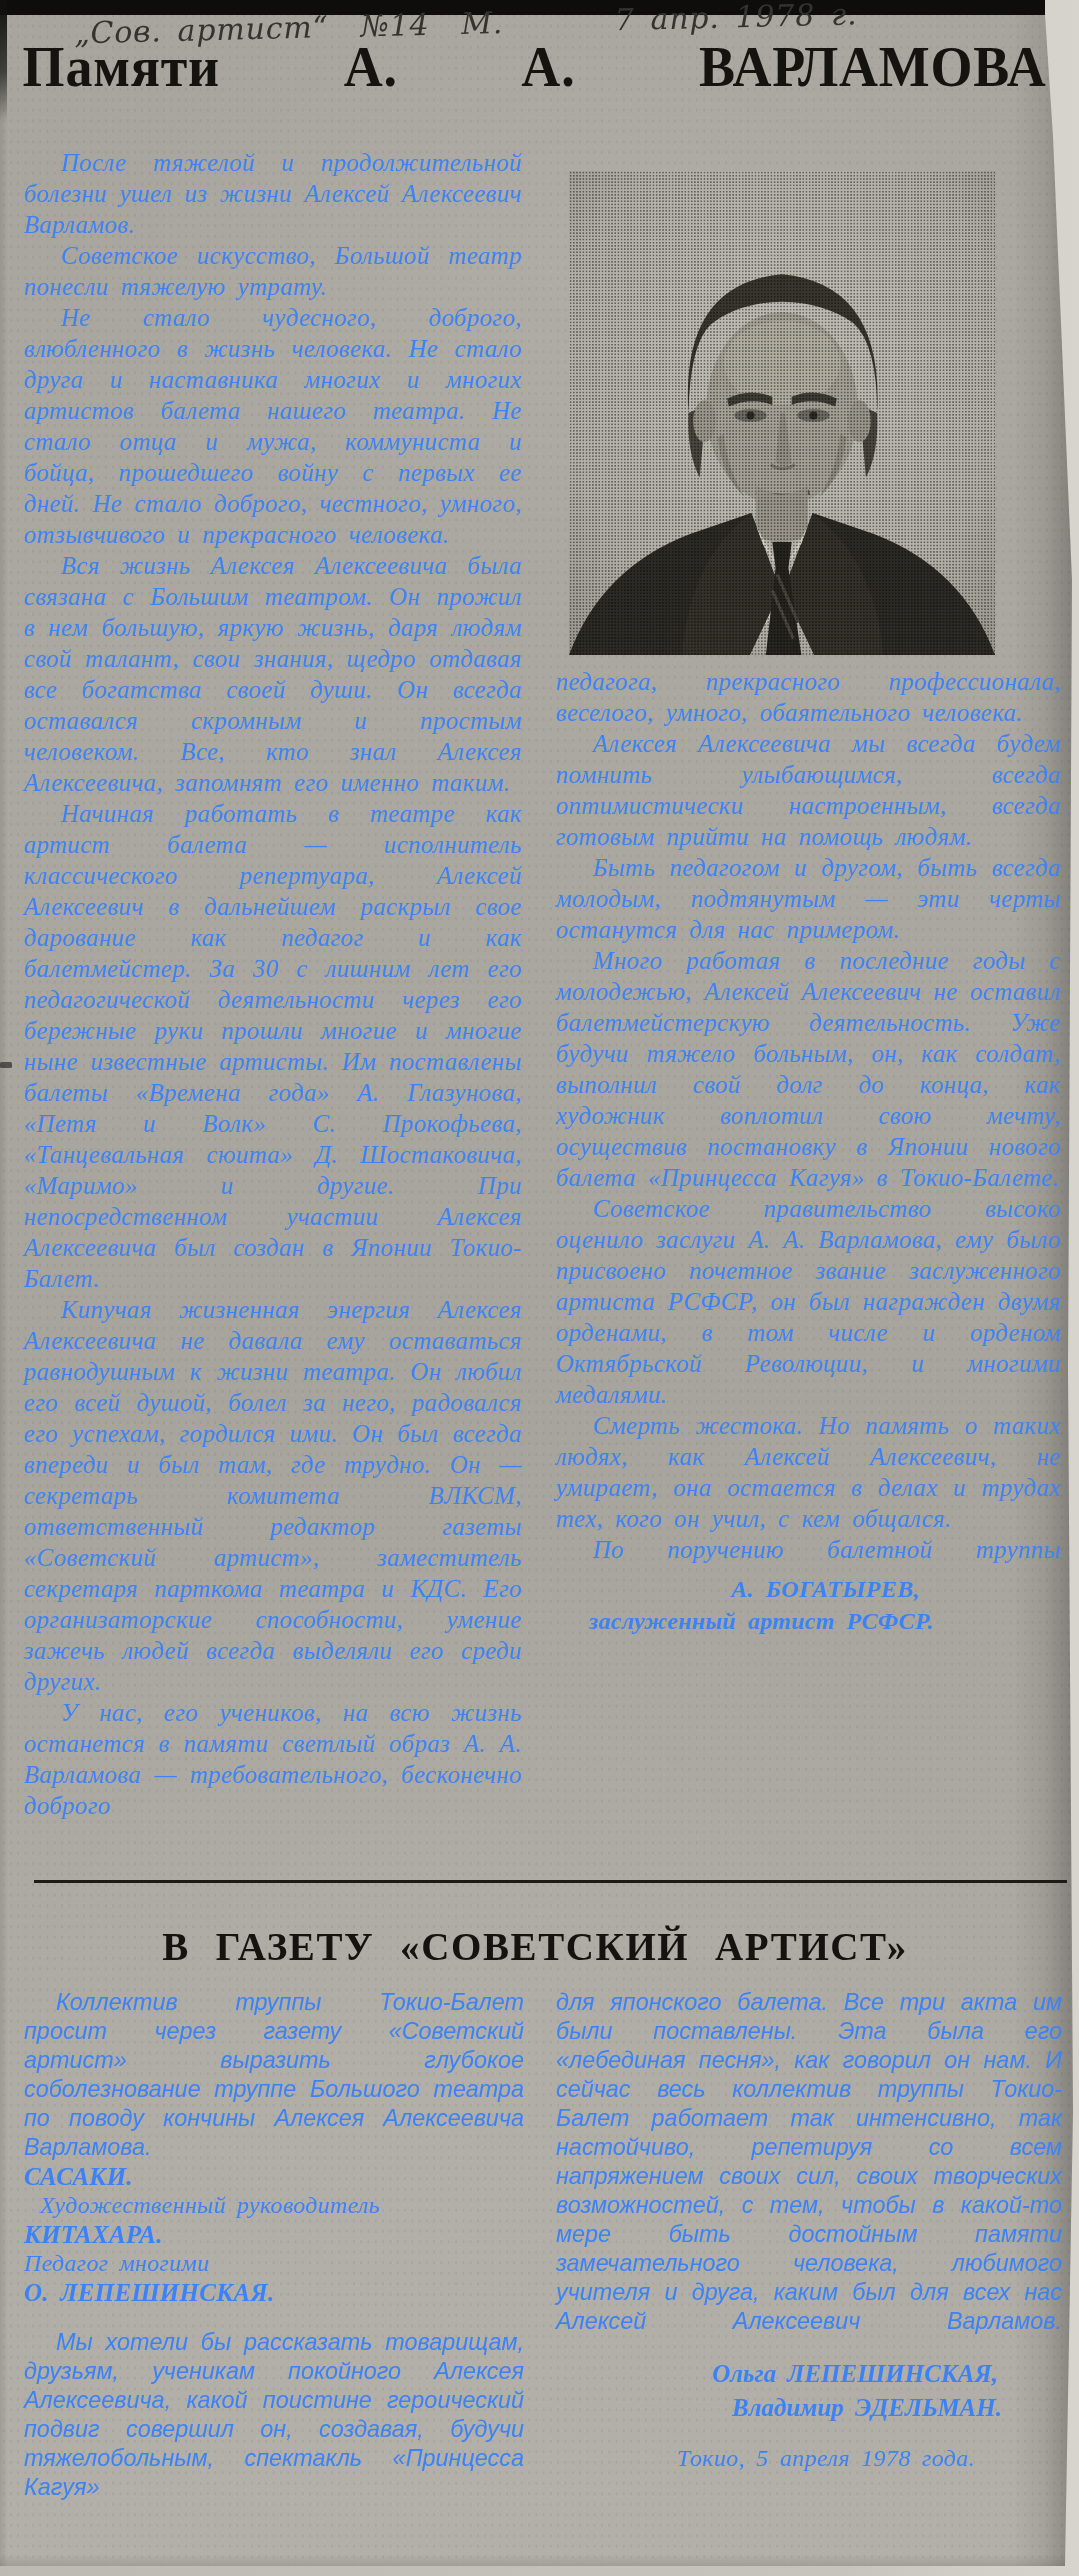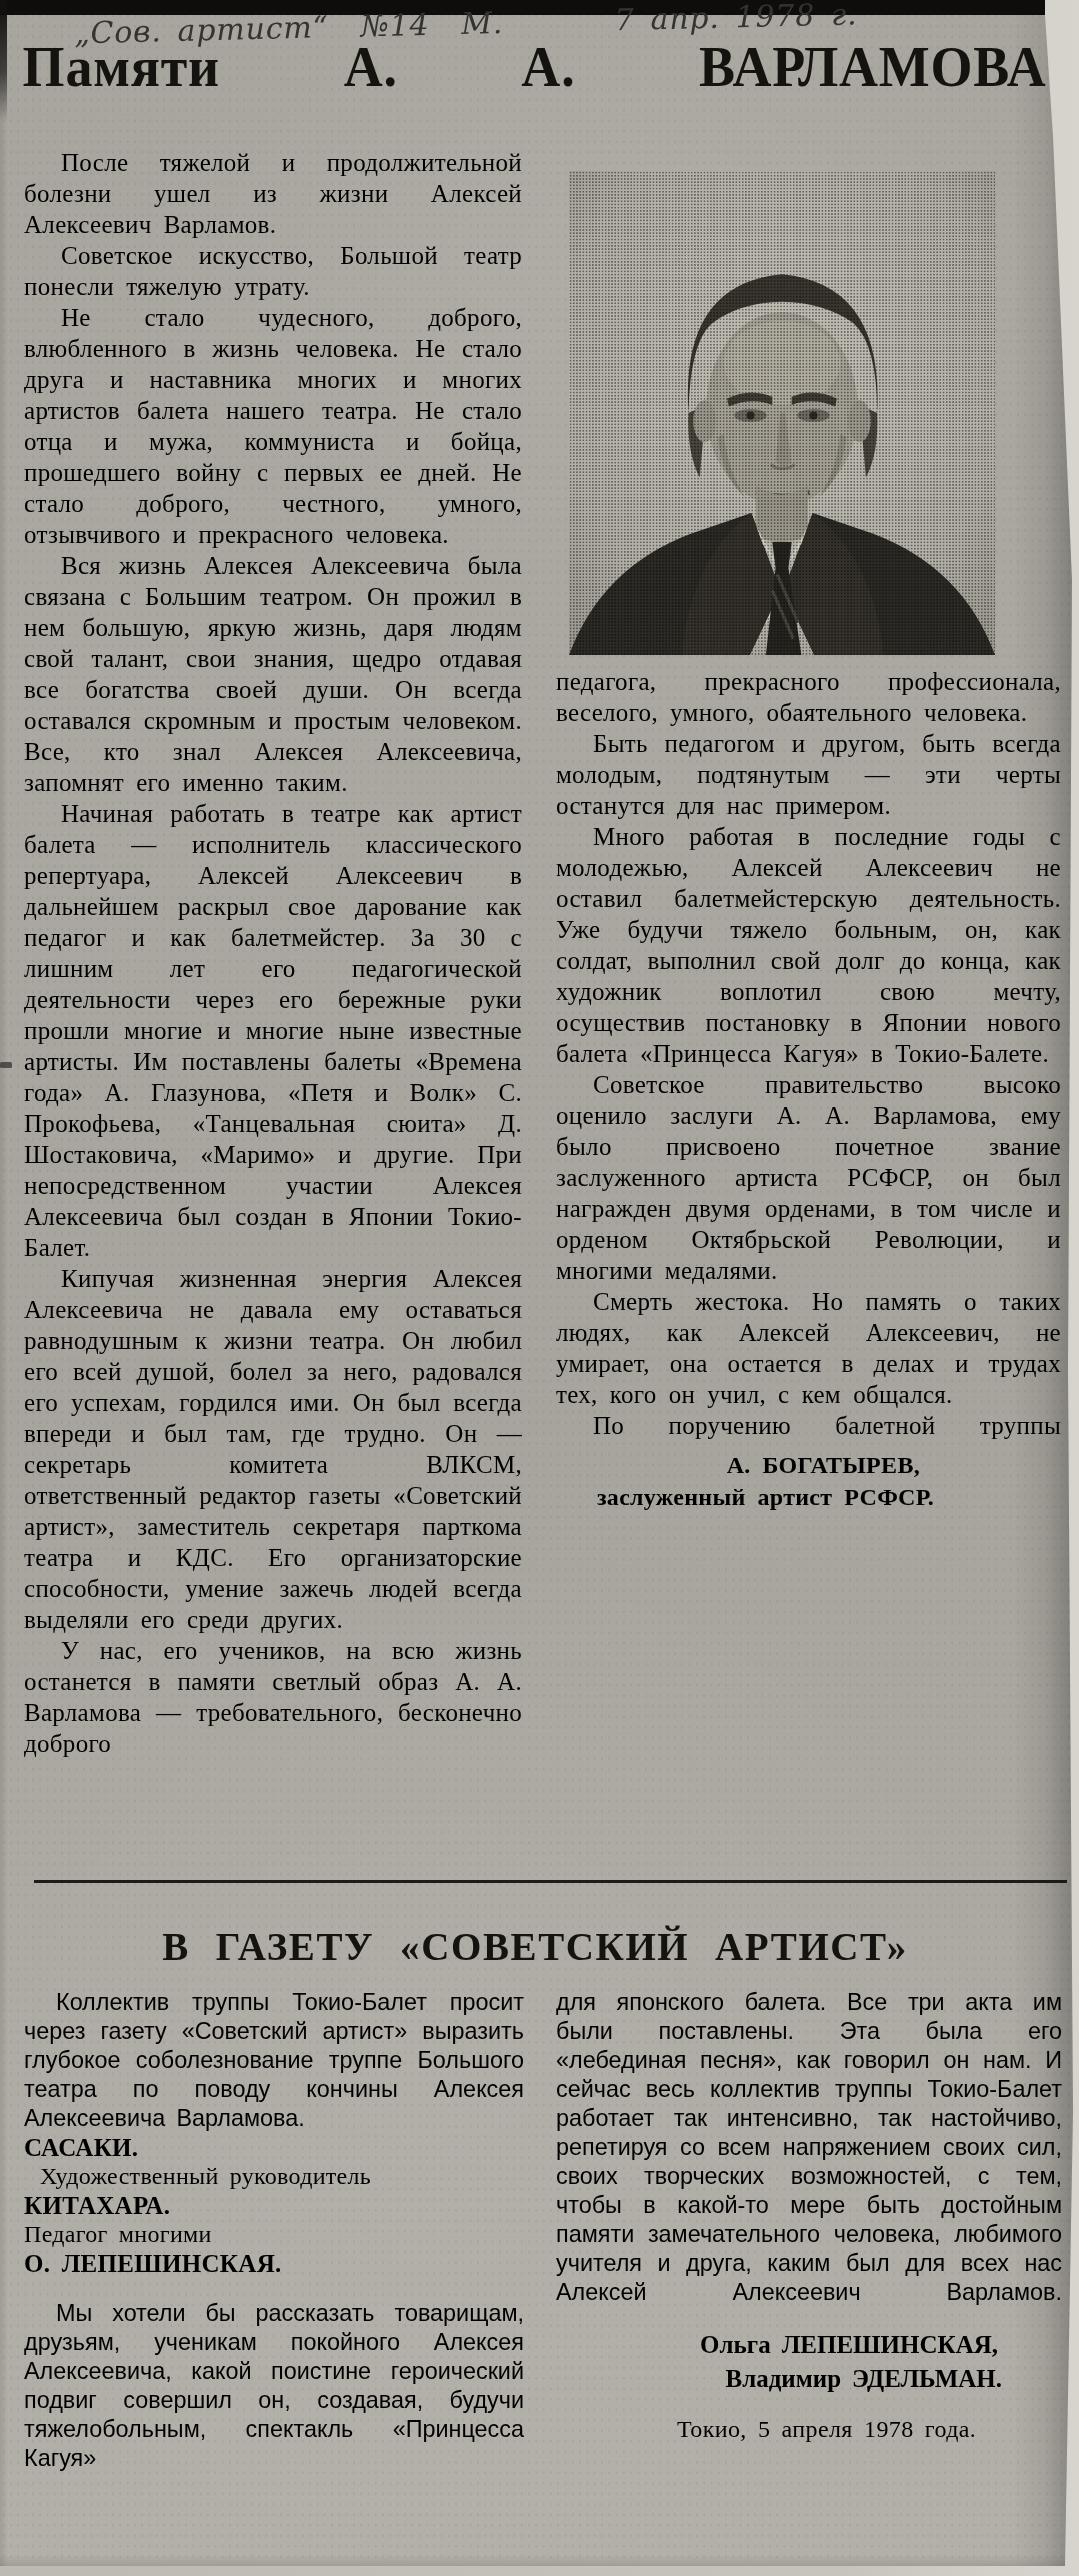--- a/index.html
+++ b/index.html
@@ -43,21 +43,21 @@
     font:italic 400 30px/1.1 "DejaVu Serif",serif;
     color:#34332f;transform:rotate(-1.4deg);
     letter-spacing:0.8px;word-spacing:5.6px;white-space:pre;
   }
   .headline1{
     position:absolute;left:22.6px;top:34px;width:1024px;
     display:flex;justify-content:space-between;align-items:baseline;
     font-weight:700;font-size:54px;color:#15130f;
     transform:scale(1,1.06);transform-origin:top left;letter-spacing:0.8px;
   }
-  .col{position:absolute;color:#000000;text-align:justify;}
+  .col{position:absolute;color:#3b82f6;text-align:justify;font-style:italic;}
   .a1-left{left:24px;top:147px;width:498px;font-size:25px;line-height:31px;word-spacing:5.6px;letter-spacing:0.3px;}
   .a1-right{left:556px;top:666px;width:505px;font-size:25px;line-height:31px;word-spacing:5.6px;letter-spacing:0.3px;}
   .col p{margin:0;text-indent:37px;}
   .col p.noindent{text-indent:0;}
   .col p.stretch{text-align-last:justify;}
   .sig1{margin-top:8px;font-weight:700;font-size:24px;line-height:32px;text-align:right;}
   .sig1 .n{padding-right:141px;display:block;}
   .sig1 .t{padding-right:127px;display:block;}
 
   .photo{
@@ -180,20 +180,21 @@
     <path d="M252,460 L276,460 L272,492 L256,492 Z" fill="#26241f"></path>
     <path d="M256,492 L272,492 L288,600 L244,600 Z" fill="#26241f"></path>
     <path d="M258,500 L284,560" stroke="#4a463e" stroke-width="4"></path>
     <path d="M252,520 L278,580" stroke="#4a463e" stroke-width="4"></path>
   </svg>
   <div class="halftone"></div>
 </div>
 
 <div class="col a1-right">
   <p class="noindent">педагога, прекрасного профессионала, веселого, умного, обаятельного человека.</p>
+  <p>Алексея Алексеевича мы всегда будем помнить улыбающимся, всегда оптимистически настроенным, всегда готовым прийти на помощь людям.</p>
   <p>Быть педагогом и другом, быть всегда молодым, подтянутым — эти черты останутся для нас примером.</p>
   <p>Много работая в последние годы с молодежью, Алексей Алексеевич не оставил балетмейстерскую деятельность. Уже будучи тяжело больным, он, как солдат, выполнил свой долг до конца, как художник воплотил свою мечту, осуществив постановку в Японии нового балета «Принцесса Кагуя» в Токио-Балете.</p>
   <p>Советское правительство высоко оценило заслуги А. А. Варламова, ему было присвоено почетное звание заслуженного артиста РСФСР, он был награжден двумя орденами, в том числе и орденом Октябрьской Революции, и многими медалями.</p>
   <p>Смерть жестока. Но память о таких людях, как Алексей Алексеевич, не умирает, она остается в делах и трудах тех, кого он учил, с кем общался.</p>
   <p class="stretch">По поручению балетной труппы</p>
   <div class="sig1">
     <span class="n">А. БОГАТЫРЕВ,</span>
     <span class="t">заслуженный артист РСФСР.</span>
   </div>
 </div>

